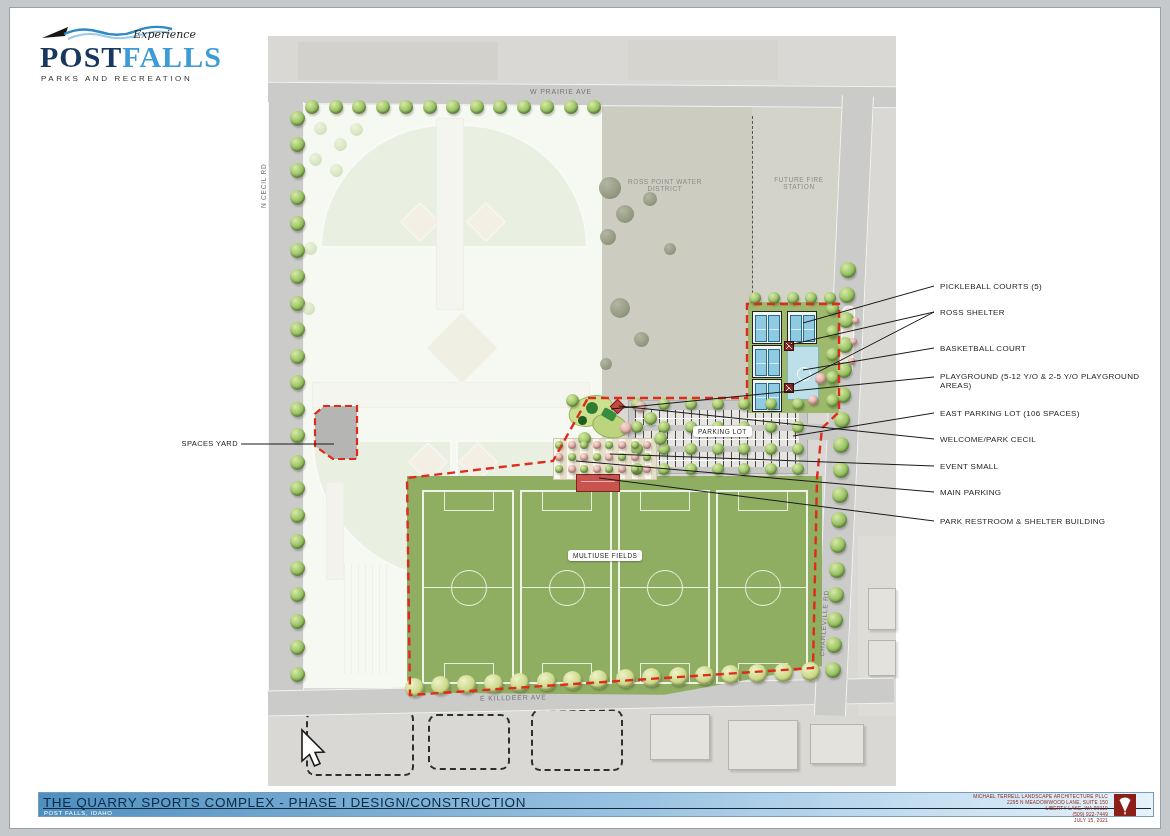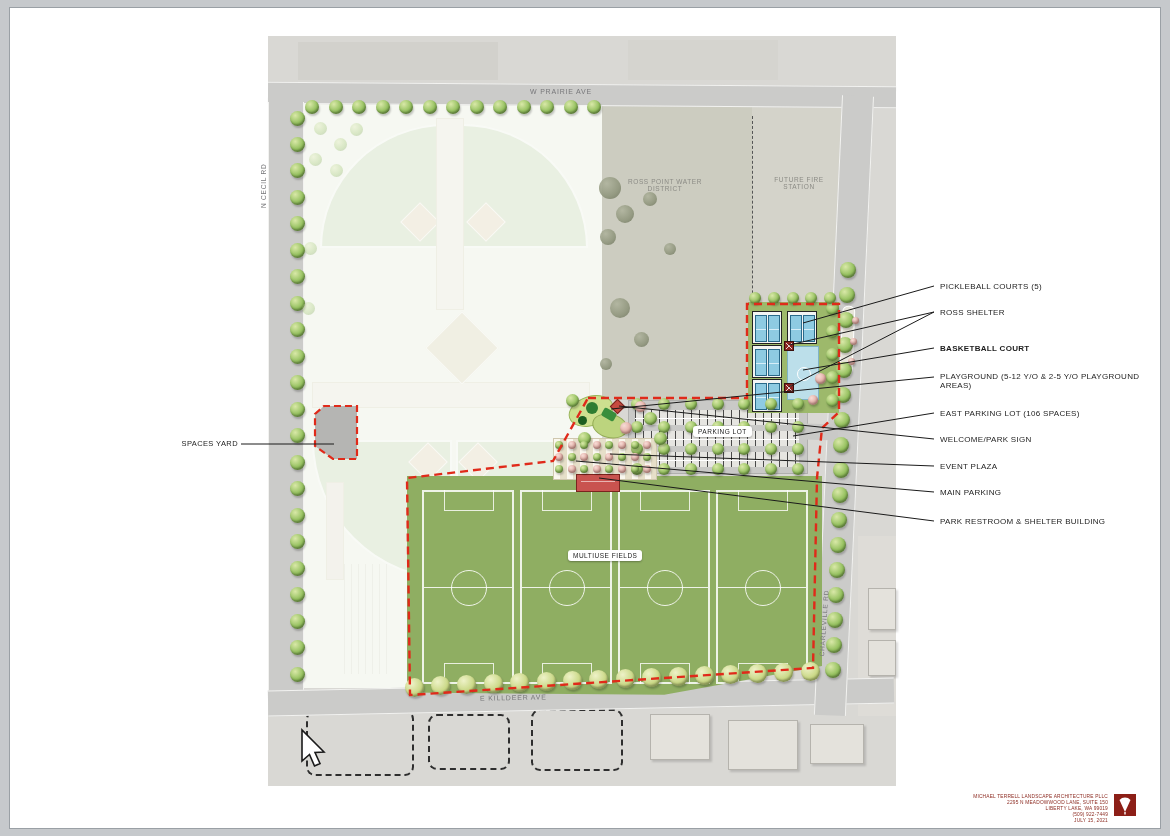--- a/index.html
+++ b/index.html
@@ -97,20 +97,30 @@
   #firmblock{position:absolute;right:52px;top:786px;width:250px;text-align:right;z-index:8;}
   #firmblock .fline{font-size:4.8px;line-height:1.25;color:#8c2a20;letter-spacing:.2px;}
   #firm-logo{position:absolute;right:24px;top:786px;width:22px;height:22px;background:#8c1f17;z-index:8;}
 </style>
 </head>
 <body>
 
 <div id="app">
   <div class="sheet">
 
+    <div class="logo">
+      <svg width="160" height="22" style="position:absolute;left:0;top:2px;">
+        <path d="M4 16 L30 5 L27 14 Z" fill="#151515"></path>
+        <path d="M26 12 Q44 4 62 10 T98 9 T134 7" stroke="#2f89c5" stroke-width="2.4" fill="none"></path>
+        <path d="M30 17 Q48 9 66 14 T102 13 T132 11" stroke="#9cc9e8" stroke-width="2" fill="none"></path>
+      </svg>
+      <span class="experience">Experience</span>
+      <div class="wordmark"><span class="post">POST</span><span class="falls">FALLS</span></div>
+      <div class="tagline">PARKS AND RECREATION</div>
+    </div>
 
     <div class="abs" id="aerial">
       <div class="aer-patch" style="left:30px;top:6px;width:200px;height:38px;"></div>
       <div class="aer-patch" style="left:360px;top:4px;width:150px;height:40px;background:#d5d4cf;"></div>
       <div class="aer-patch" style="left:590px;top:500px;width:38px;height:180px;background:#dedcd7;"></div>
     </div>
 
     <div class="abs" id="existing-park"></div>
     <div class="abs" id="water-parcel"></div>
     <div class="abs" id="fire-parcel"></div>
@@ -392,28 +402,32 @@
     <div class="map-label" style="left:470px;top:686px;transform:rotate(-1.2deg);">E KILLDEER AVE</div>
     <div class="map-label" style="left:808px;top:648px;transform:rotate(-86deg);transform-origin:left top;font-size:6.5px;">CHARLEVILLE RD</div>
     <div class="area-label" style="left:612px;top:170px;width:86px;">ROSS POINT WATER DISTRICT</div>
     <div class="area-label" style="left:748px;top:168px;width:82px;">FUTURE FIRE STATION</div>
     <div class="pill" style="left:683px;top:418px;">PARKING LOT</div>
     <div class="pill" style="left:558px;top:542px;">MULTIUSE FIELDS</div>
     <div id="storage-label">SPACES YARD</div>
 
     <div class="callout" style="top:274px;">PICKLEBALL COURTS (5)</div>
     <div class="callout" style="top:300px;">ROSS SHELTER</div>
-    <div class="callout" style="top:336px;font-weight:bold;">BASKETBALL COURT</div>
+    <div class="callout" style="top:336px;">BASKETBALL COURT</div>
     <div class="callout" style="top:364px;width:200px;">PLAYGROUND (5-12 Y/O &amp; 2-5 Y/O PLAYGROUND AREAS)</div>
     <div class="callout" style="top:401px;">EAST PARKING LOT (106 SPACES)</div>
-    <div class="callout" style="top:427px;">WELCOME/PARK SIGN</div>
-    <div class="callout" style="top:454px;">EVENT PLAZA</div>
+    <div class="callout" style="top:427px;">WELCOME/PARK CECIL</div>
+    <div class="callout" style="top:454px;">EVENT SMALL</div>
     <div class="callout" style="top:480px;">MAIN PARKING</div>
     <div class="callout" style="top:509px;">PARK RESTROOM &amp; SHELTER BUILDING</div>
 
+    <div id="titlebar">
+      <div class="t-line"><span class="title">THE QUARRY SPORTS COMPLEX - PHASE I DESIGN/CONSTRUCTION</span></div>
+      <div class="subtitle">POST FALLS, IDAHO</div>
+    </div>
 
     <div id="firmblock">
       <div class="fline">MICHAEL TERRELL LANDSCAPE ARCHITECTURE PLLC</div>
       <div class="fline">2295 N MEADOWWOOD LANE, SUITE 150</div>
       <div class="fline">LIBERTY LAKE, WA 99019</div>
       <div class="fline">(509) 922-7449</div>
       <div class="fline">JULY 15, 2021</div>
     </div>
     <div id="firm-logo">
       <svg width="22" height="22">

